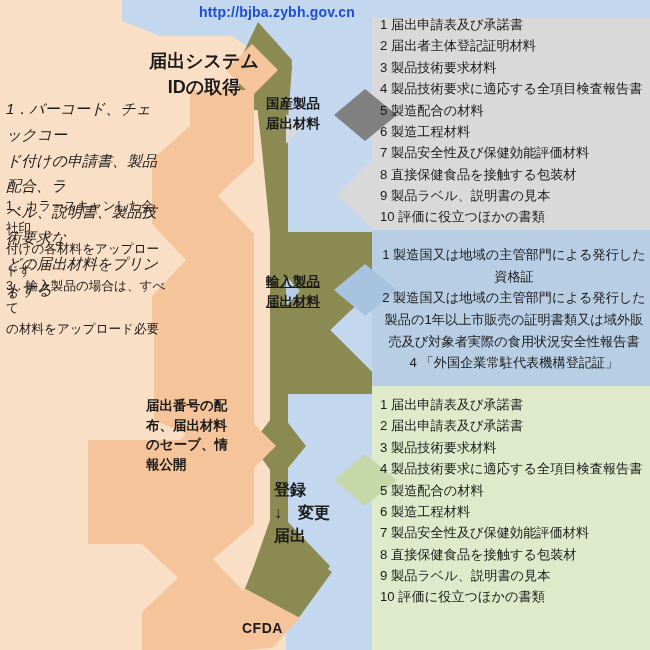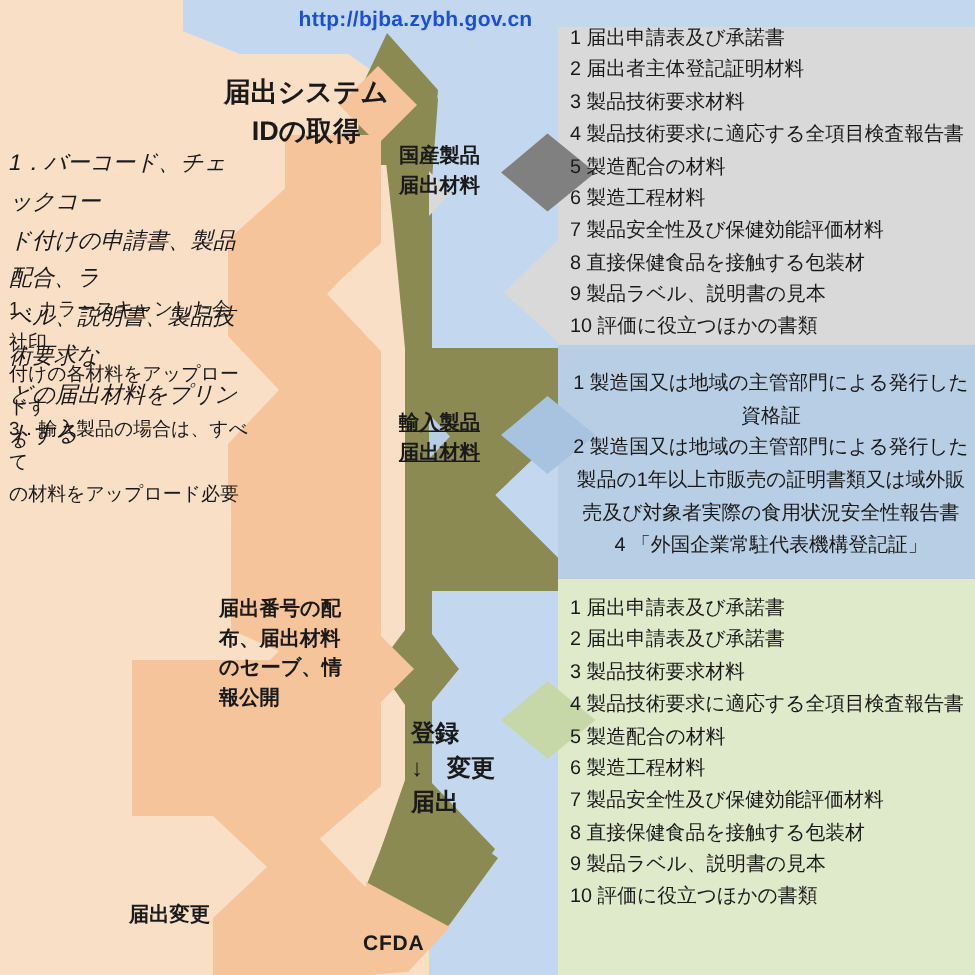--- a/index.html
+++ b/index.html
@@ -109,21 +109,20 @@
   <div class="url" style="left:199px; top:4px;">http://bjba.zybh.gov.cn</div>
 
   <div class="lbl center" style="left:148px; top:48px; width:112px; font-size:18px;">届出システム
 IDの取得</div>
 
   <div class="lbl" style="left:146px; top:396px; width:112px; font-size:13.5px;">届出番号の配
 布、届出材料
 のセーブ、情
 報公開</div>
 
-  <div class="lbl" style="left:86px; top:600px; width:120px; font-size:13.5px;">届出変更</div>
 
   <div class="lbl" style="left:242px; top:618px; font-size:14px; letter-spacing:0.5px;">CFDA</div>
 
   <div class="listbox" style="left:6px; top:96px; width:160px; white-space:pre-line; line-height:1.72; font-size:15px;font-style:italic;">1．バーコード、チェックコー
 ド付けの申請書、製品配合、ラ
 ベル、説明書、製品技術要求な
 どの届出材料をプリントする</div>
 
   <div class="listbox" style="left:6px; top:196px; width:160px; white-space:pre-line; line-height:1.72; font-size:12.6px;">1．カラースキャンした会社印
 付けの各材料をアップロードす

